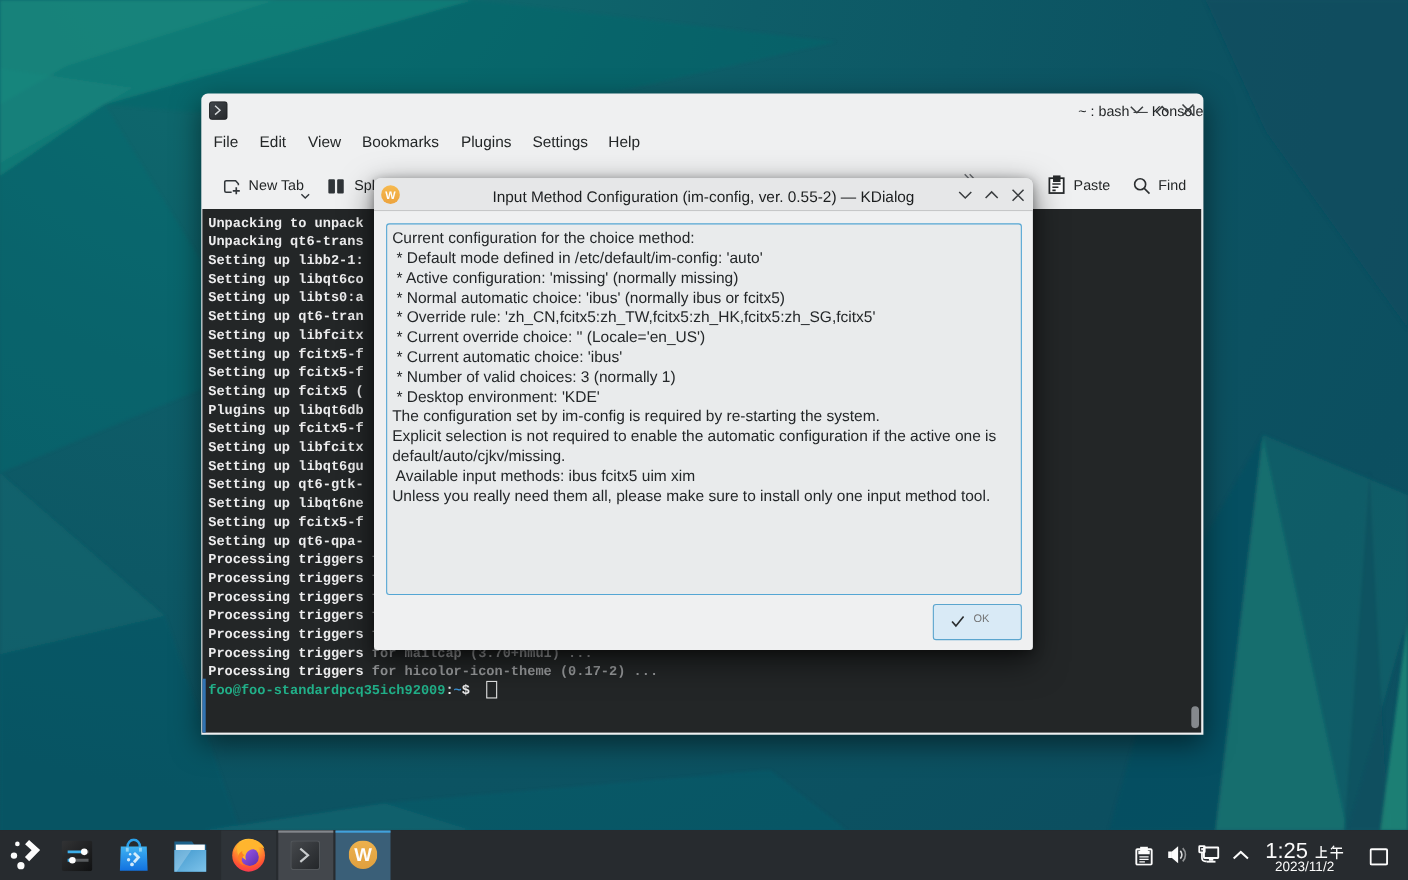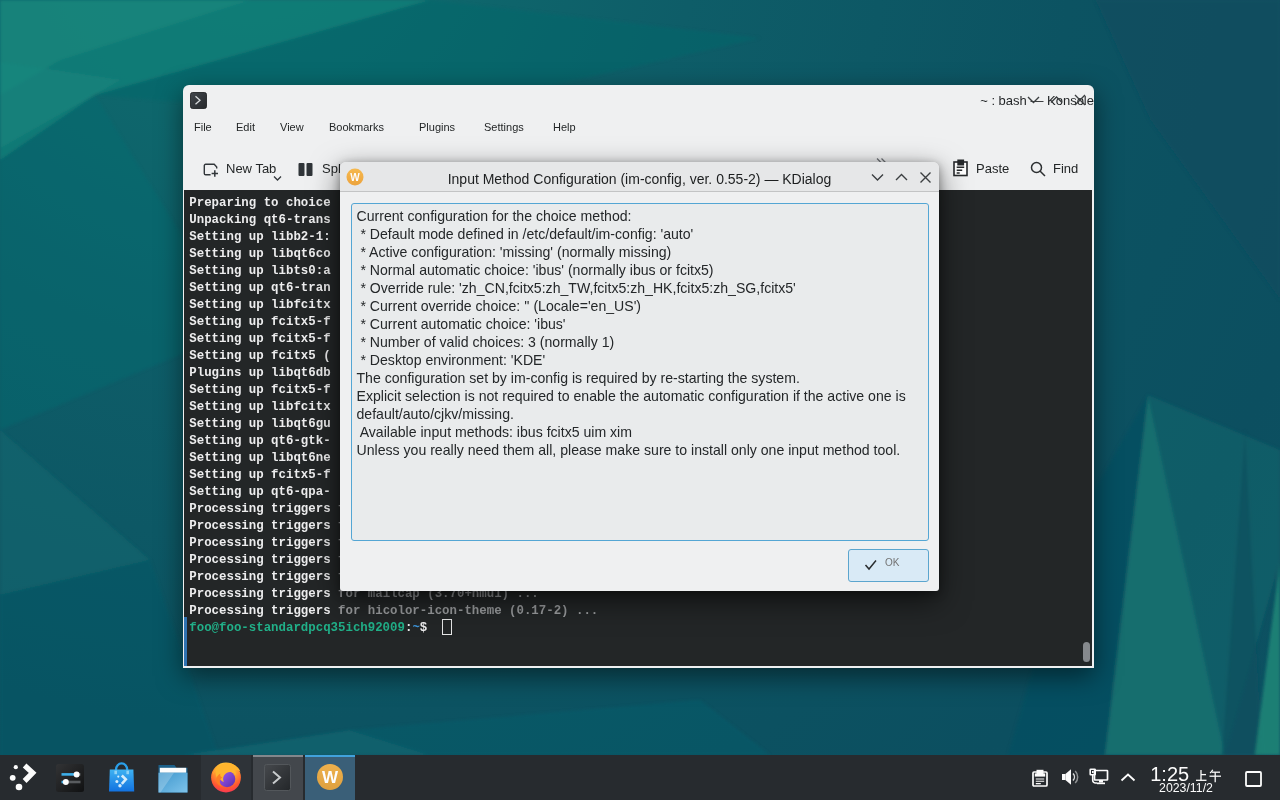--- a/index.html
+++ b/index.html
@@ -7,21 +7,21 @@
        font-family:"Liberation Sans",sans-serif;}
   .abs{position:absolute;}
   
   #wall{left:0;top:0;width:1280px;height:800px;}
   
   #kwin{left:183px;top:85px;width:911px;height:583px;
         background:#eff0f1;border-radius:6px 6px 0 0;
         box-shadow:0 8px 26px rgba(0,0,0,.5);}
   .ktt{position:absolute;top:7.8px;left:0;width:100%;text-align:right;
         font-size:13px;color:#1f2224;}
-  #kmenu{left:0;top:30.4px;width:911px;height:24px;font-size:11px;color:#232627;}
+  #kmenu{left:0;top:30.4px;width:911px;height:24px;font-size:14px;color:#232627;}
   .mi{position:absolute;top:6px;}
   #ktool{left:0;top:59px;width:911px;height:46px;font-size:13px;color:#232627;}
   #term{left:1px;top:105px;width:908px;height:476px;background:#232627;
         font-family:"Liberation Mono",monospace;font-size:12.4px;font-weight:bold;}
   .trow{position:absolute;left:5.3px;height:17.28px;line-height:17.28px;
         white-space:pre;color:#ededee;}
   .dim{color:#9a9c9e;font-weight:bold;}
   .tgreen{color:#21b089;}
   .tblue{color:#3d94d8;}
   #bluebar{position:absolute;left:0;top:427px;width:2.6px;height:49px;background:#3073b2;}
@@ -145,21 +145,21 @@
       <circle cx="7.5" cy="7.5" r="5" fill="none" stroke="#2c2f31" stroke-width="1.5"></circle>
       <path d="M11,11 L16,16" stroke="#2c2f31" stroke-width="1.5"></path>
     </svg>
     <span class="abs" style="left:870px;top:17px">Find</span>
     <svg class="abs" style="left:692px;top:13px" width="12" height="10" viewBox="0 0 12 10">
         <path d="M2,1.5 l3.5,3.5 L2,8.5 M6.5,1.5 L10,5 L6.5,8.5" fill="none" stroke="#6f7377" stroke-width="1.3"></path>
       </svg>
   </div>
 
   <div id="term" class="abs">
-    <div class="trow" style="top:4.7px">Preparing to choice</div>
+    <div class="trow" style="top:4.7px">Unpacking to unpack</div>
     <div class="trow" style="top:21.7px">Unpacking qt6-trans</div>
     <div class="trow" style="top:38.7px">Setting up libb2-1:</div>
     <div class="trow" style="top:55.7px">Setting up libqt6co</div>
     <div class="trow" style="top:72.7px">Setting up libts0:a</div>
     <div class="trow" style="top:89.7px">Setting up qt6-tran</div>
     <div class="trow" style="top:106.7px">Setting up libfcitx</div>
     <div class="trow" style="top:123.7px">Setting up fcitx5-f</div>
     <div class="trow" style="top:140.7px">Setting up fcitx5-f</div>
     <div class="trow" style="top:157.7px">Setting up fcitx5 (</div>
     <div class="trow" style="top:174.7px">Plugins up libqt6db</div>

